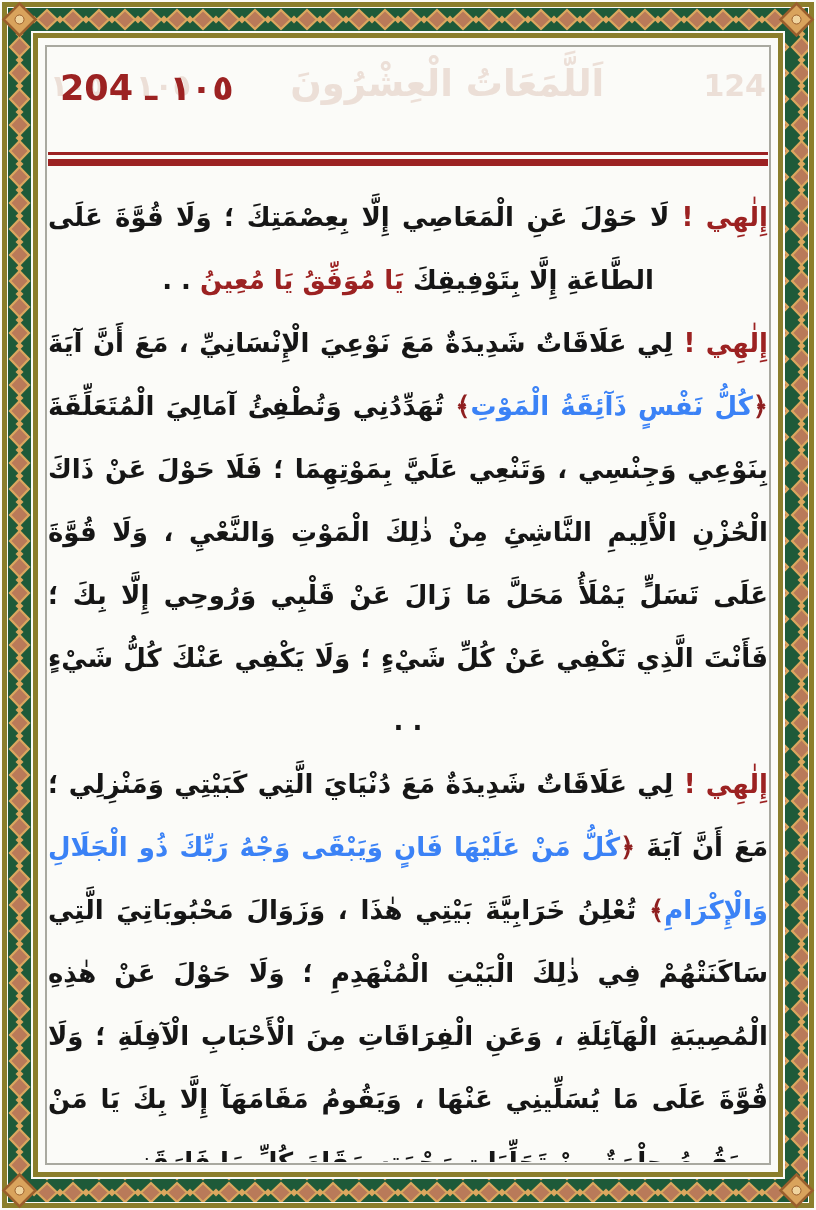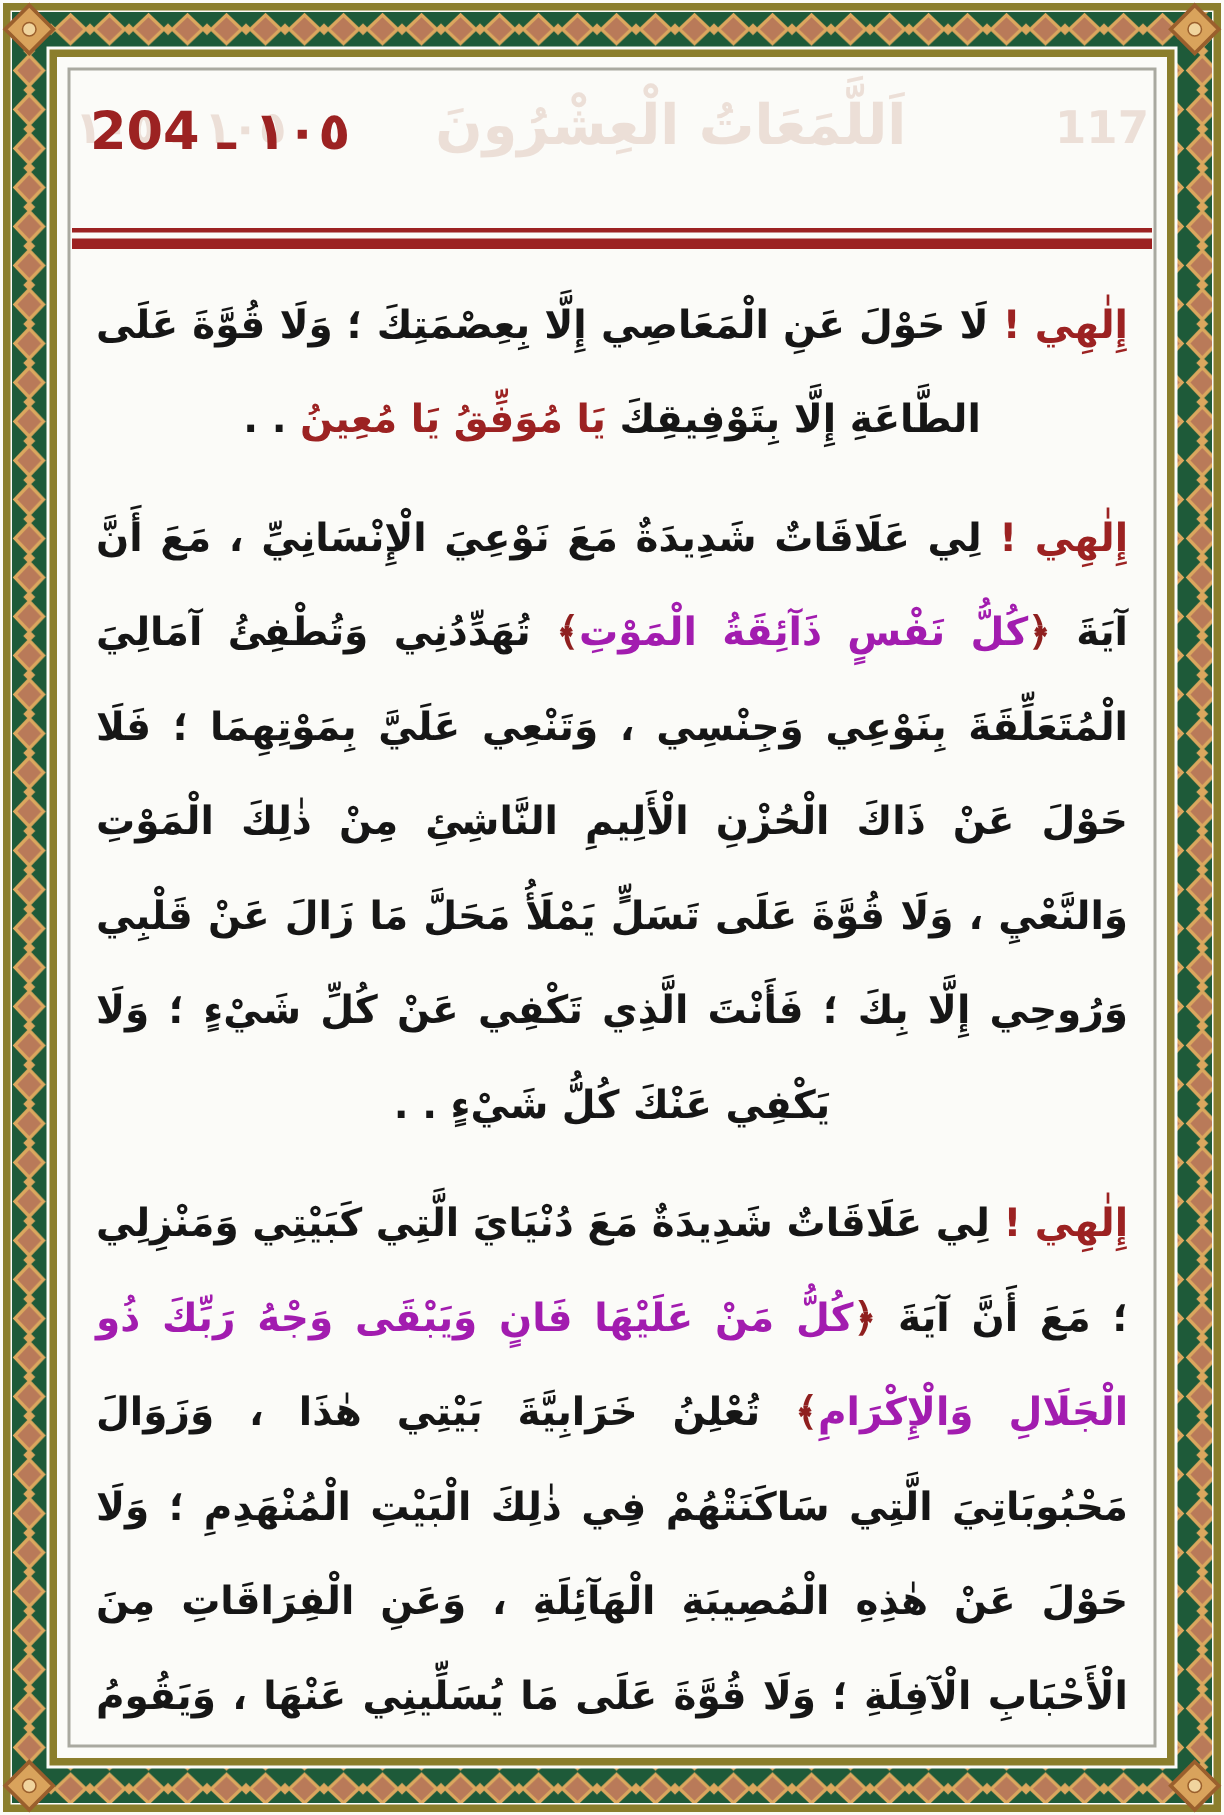--- a/index.html
+++ b/index.html
@@ -43,23 +43,23 @@
   .rule .gap{height:4px;}
   .rule .thick{height:7px;background:#9c2222;}
   
   .prayer{
     margin-top:20px;
     font-size:26px;font-weight:700;color:#161616;
     line-height:63px;
     text-align:justify;
     direction:rtl;
   }
-  .prayer p{margin:16px;text-align:justify;text-align-last:center;}
+  .prayer p{margin:0;text-align:justify;text-align-last:center;}
   .seg-red{color:#9c2222;}
-  .seg-blue{color:#a21caf;}
+  .seg-blue{color:#3b82f6;}
   .seg-bracket{color:#8f1f1f;}
   .seg-black{color:#161616;}
 </style>
 </head>
 <body>
 
 <div class="page">
 
   <svg class="frame-svg" width="816" height="1210" viewBox="0 0 816 1210" aria-hidden="true">
     <defs>
@@ -104,21 +104,21 @@
     <rect x="35.5" y="35.5" width="745" height="1139" fill="none" stroke="#8b7e2c" stroke-width="5"></rect>
 
     <rect x="46" y="46" width="724" height="1118" fill="none" stroke="#a9a9a0" stroke-width="2"></rect>
   </svg>
 
   <div class="content">
 
     <div class="header">
 
       <div class="ghost-line">
-        <span class="ghost-num">117</span>
+        <span class="ghost-num">124</span>
         <span class="ghost-center">اَللَّمَعَاتُ الْعِشْرُونَ</span>
         <span class="ghost-num">١٠٥ ـ ١٠٥</span>
       </div>
 
       <span class="hdr-pages">١٠٥ ـ 204</span>
     </div>
 
     <div class="rule">
       <div class="thin"></div>
       <div class="gap"></div>

